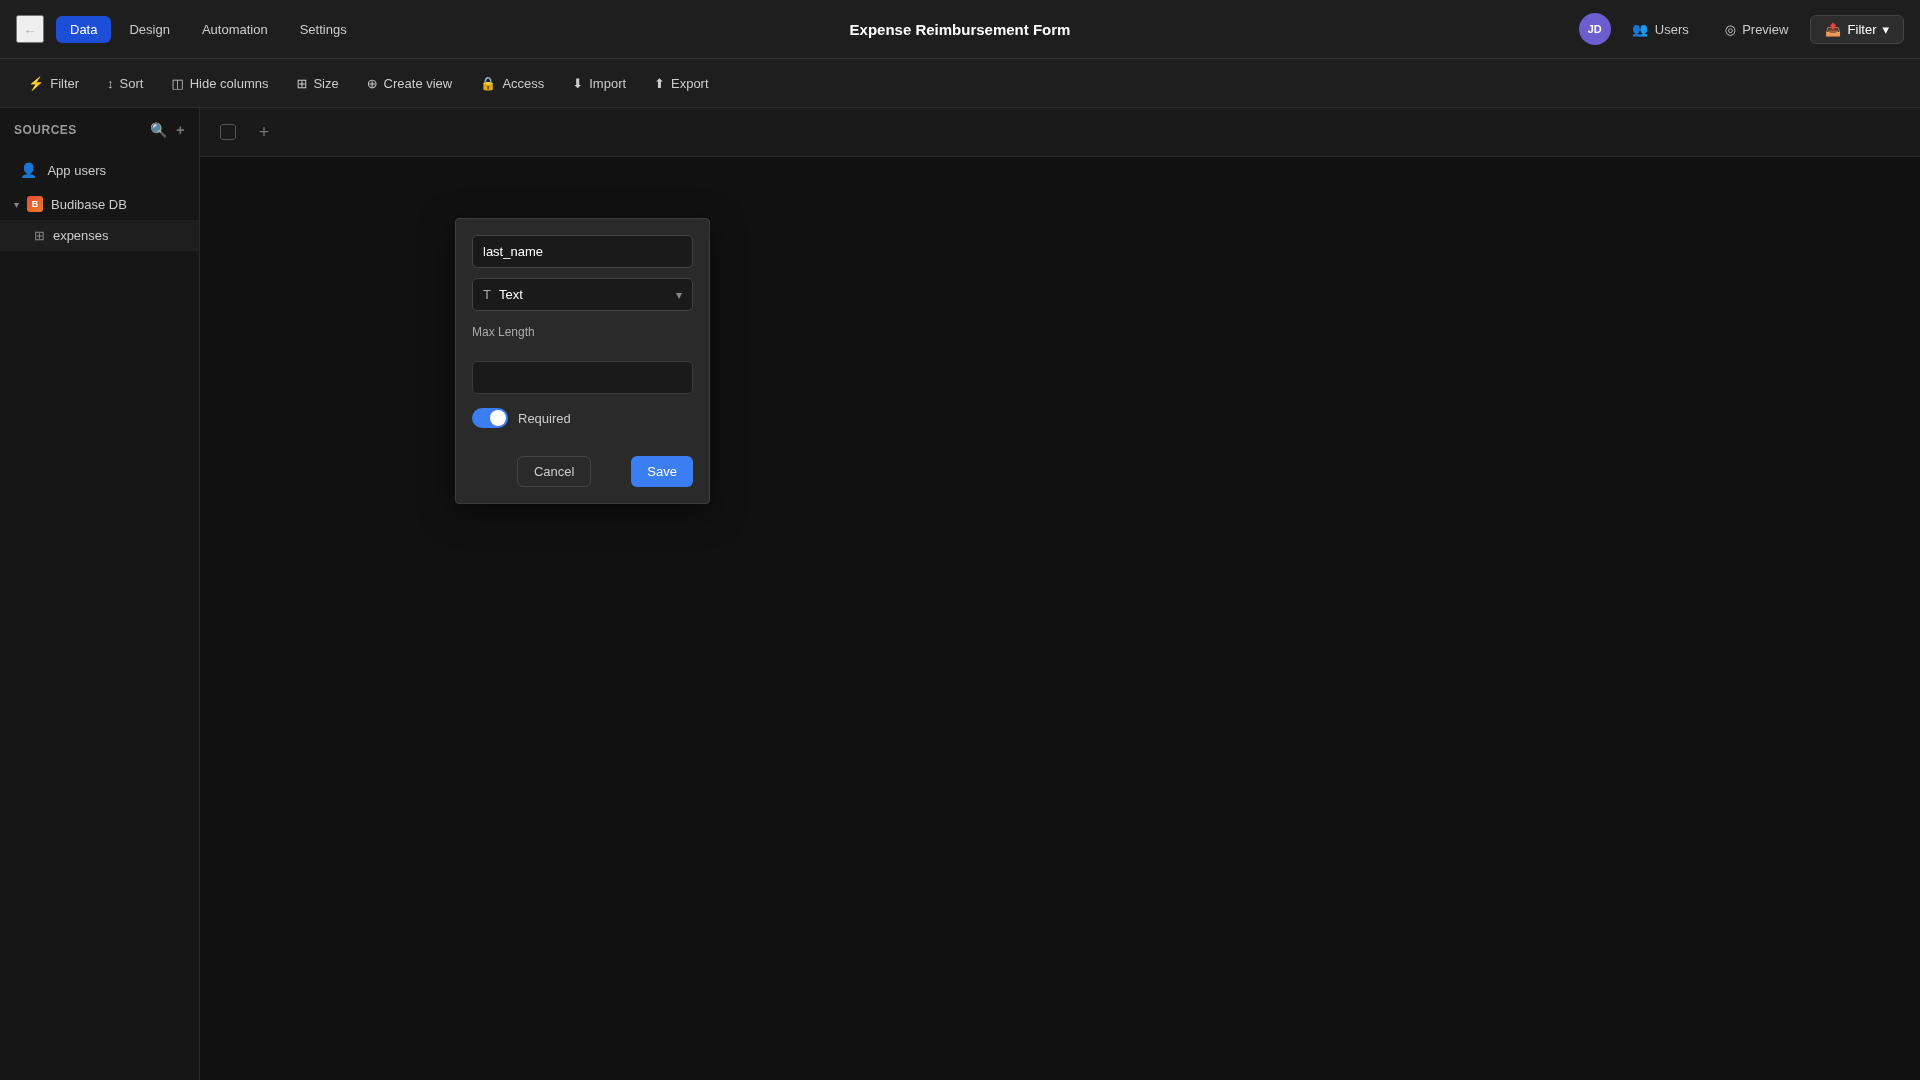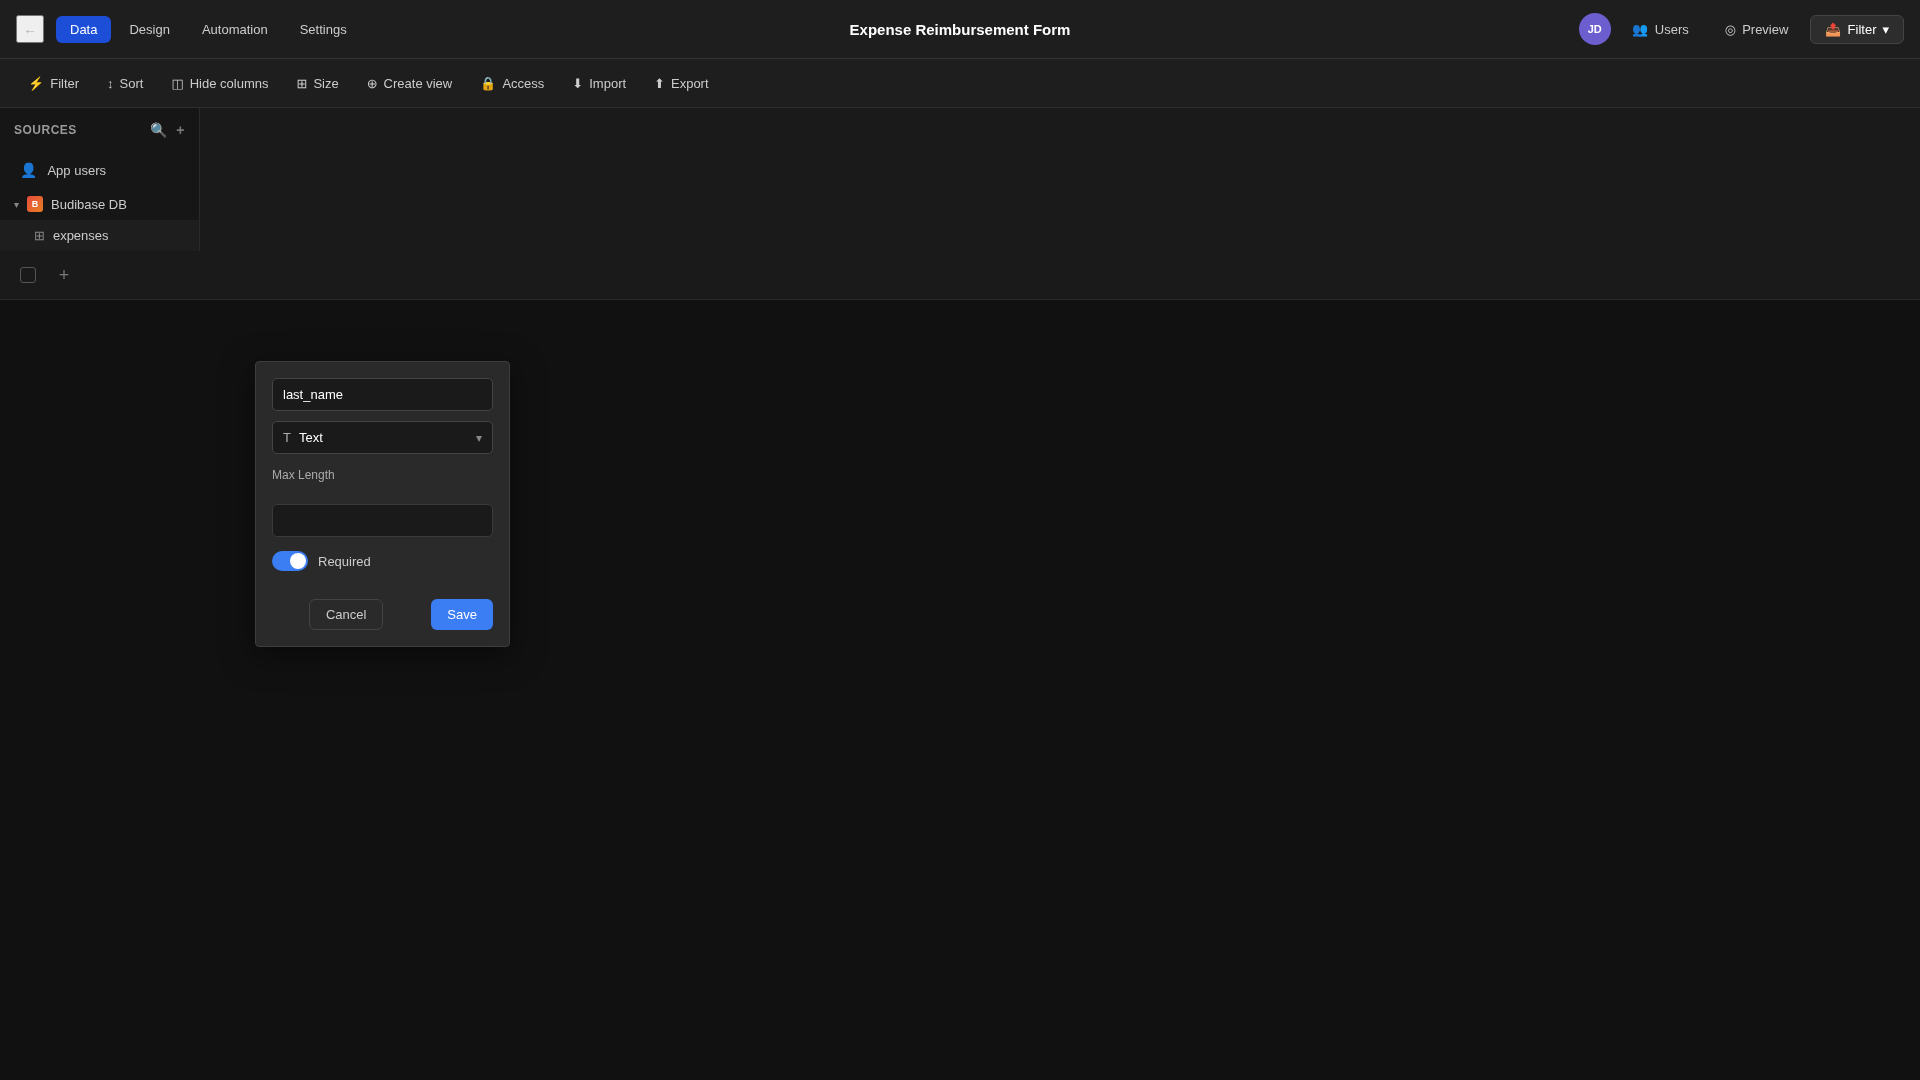--- a/index.html
+++ b/index.html
@@ -120,21 +120,20 @@
       font-size: 13px;
       color: #ccc;
       background: transparent;
       border: none;
     }
 
     
     .main-layout {
       display: flex;
       height: calc(1080px - 59px - 49px);
-      flex-direction: column;
     }
 
     
     .sidebar {
       width: 200px;
       background: #161616;
       border-right: 1px solid #2a2a2a;
       display: flex;
       flex-direction: column;
     }
@@ -337,21 +336,21 @@
       background: #fff;
       border-radius: 50%;
     }
     .required-label {
       font-size: 13px;
       color: #ccc;
     }
     .popup-actions {
       display: flex;
       justify-content: flex-end;
-      gap: 8px;
+      gap: 0;
     }
     .cancel-btn {
       padding: 7px 16px;
       background: transparent;
       border: 1px solid #444;
       border-radius: 6px;
       color: #ccc;
       font-size: 13px;
       cursor: pointer;
     }

